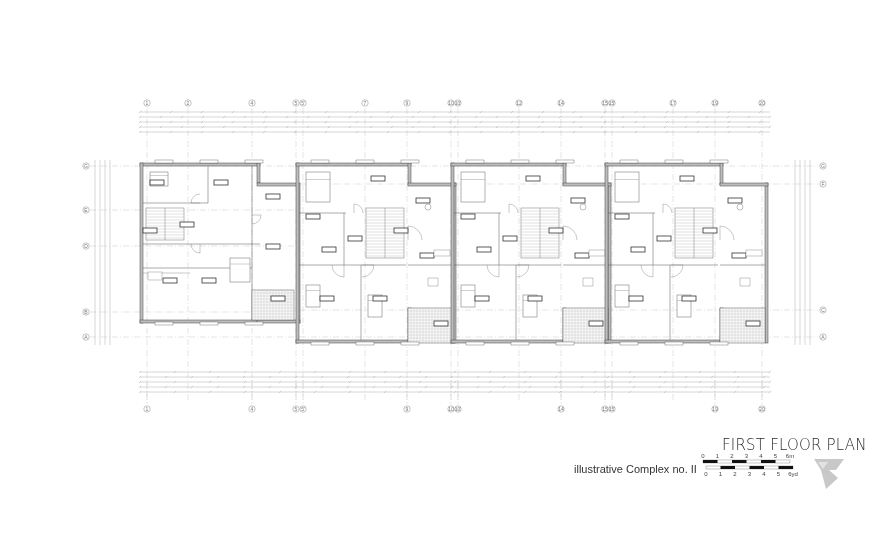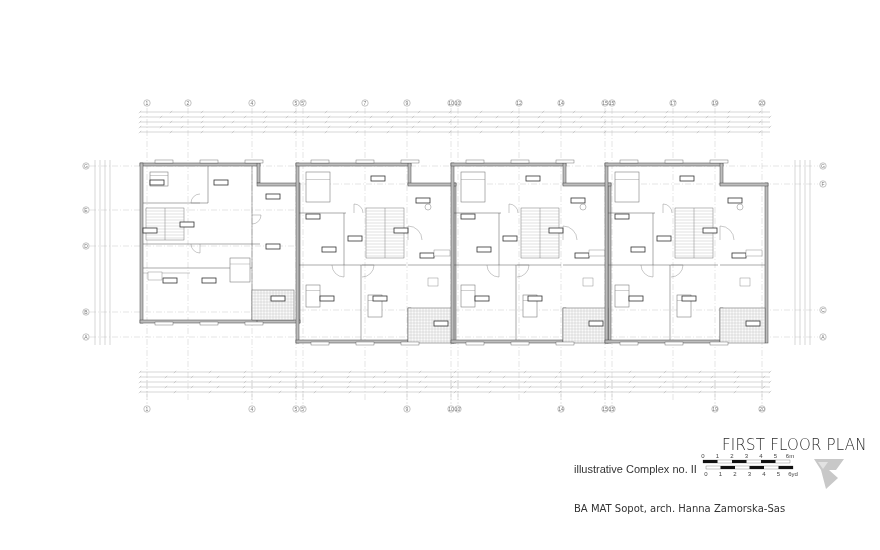--- a/index.html
+++ b/index.html
@@ -748,14 +748,13 @@
     </g>
   <g id="logo">
       <path d="M814,459 L844,459 L836,470 L829,470 L838,478 L826,489 L821,470 Z" fill="#c8c8c8"></path>
       <path d="M818,462 L828,462 L823,469 Z" fill="#e2e2e2"></path>
     </g>
 </svg>
 
 <div class="title-block">
   <div class="plan-title">FIRST FLOOR PLAN</div>
   <div class="subtitle">illustrative Complex no. II</div>
-  <div class="project-line project-line2">BA MAT Sopot, arch. Hanna Zamorska-Sas</div>
 </div>
 
 </body></html>

